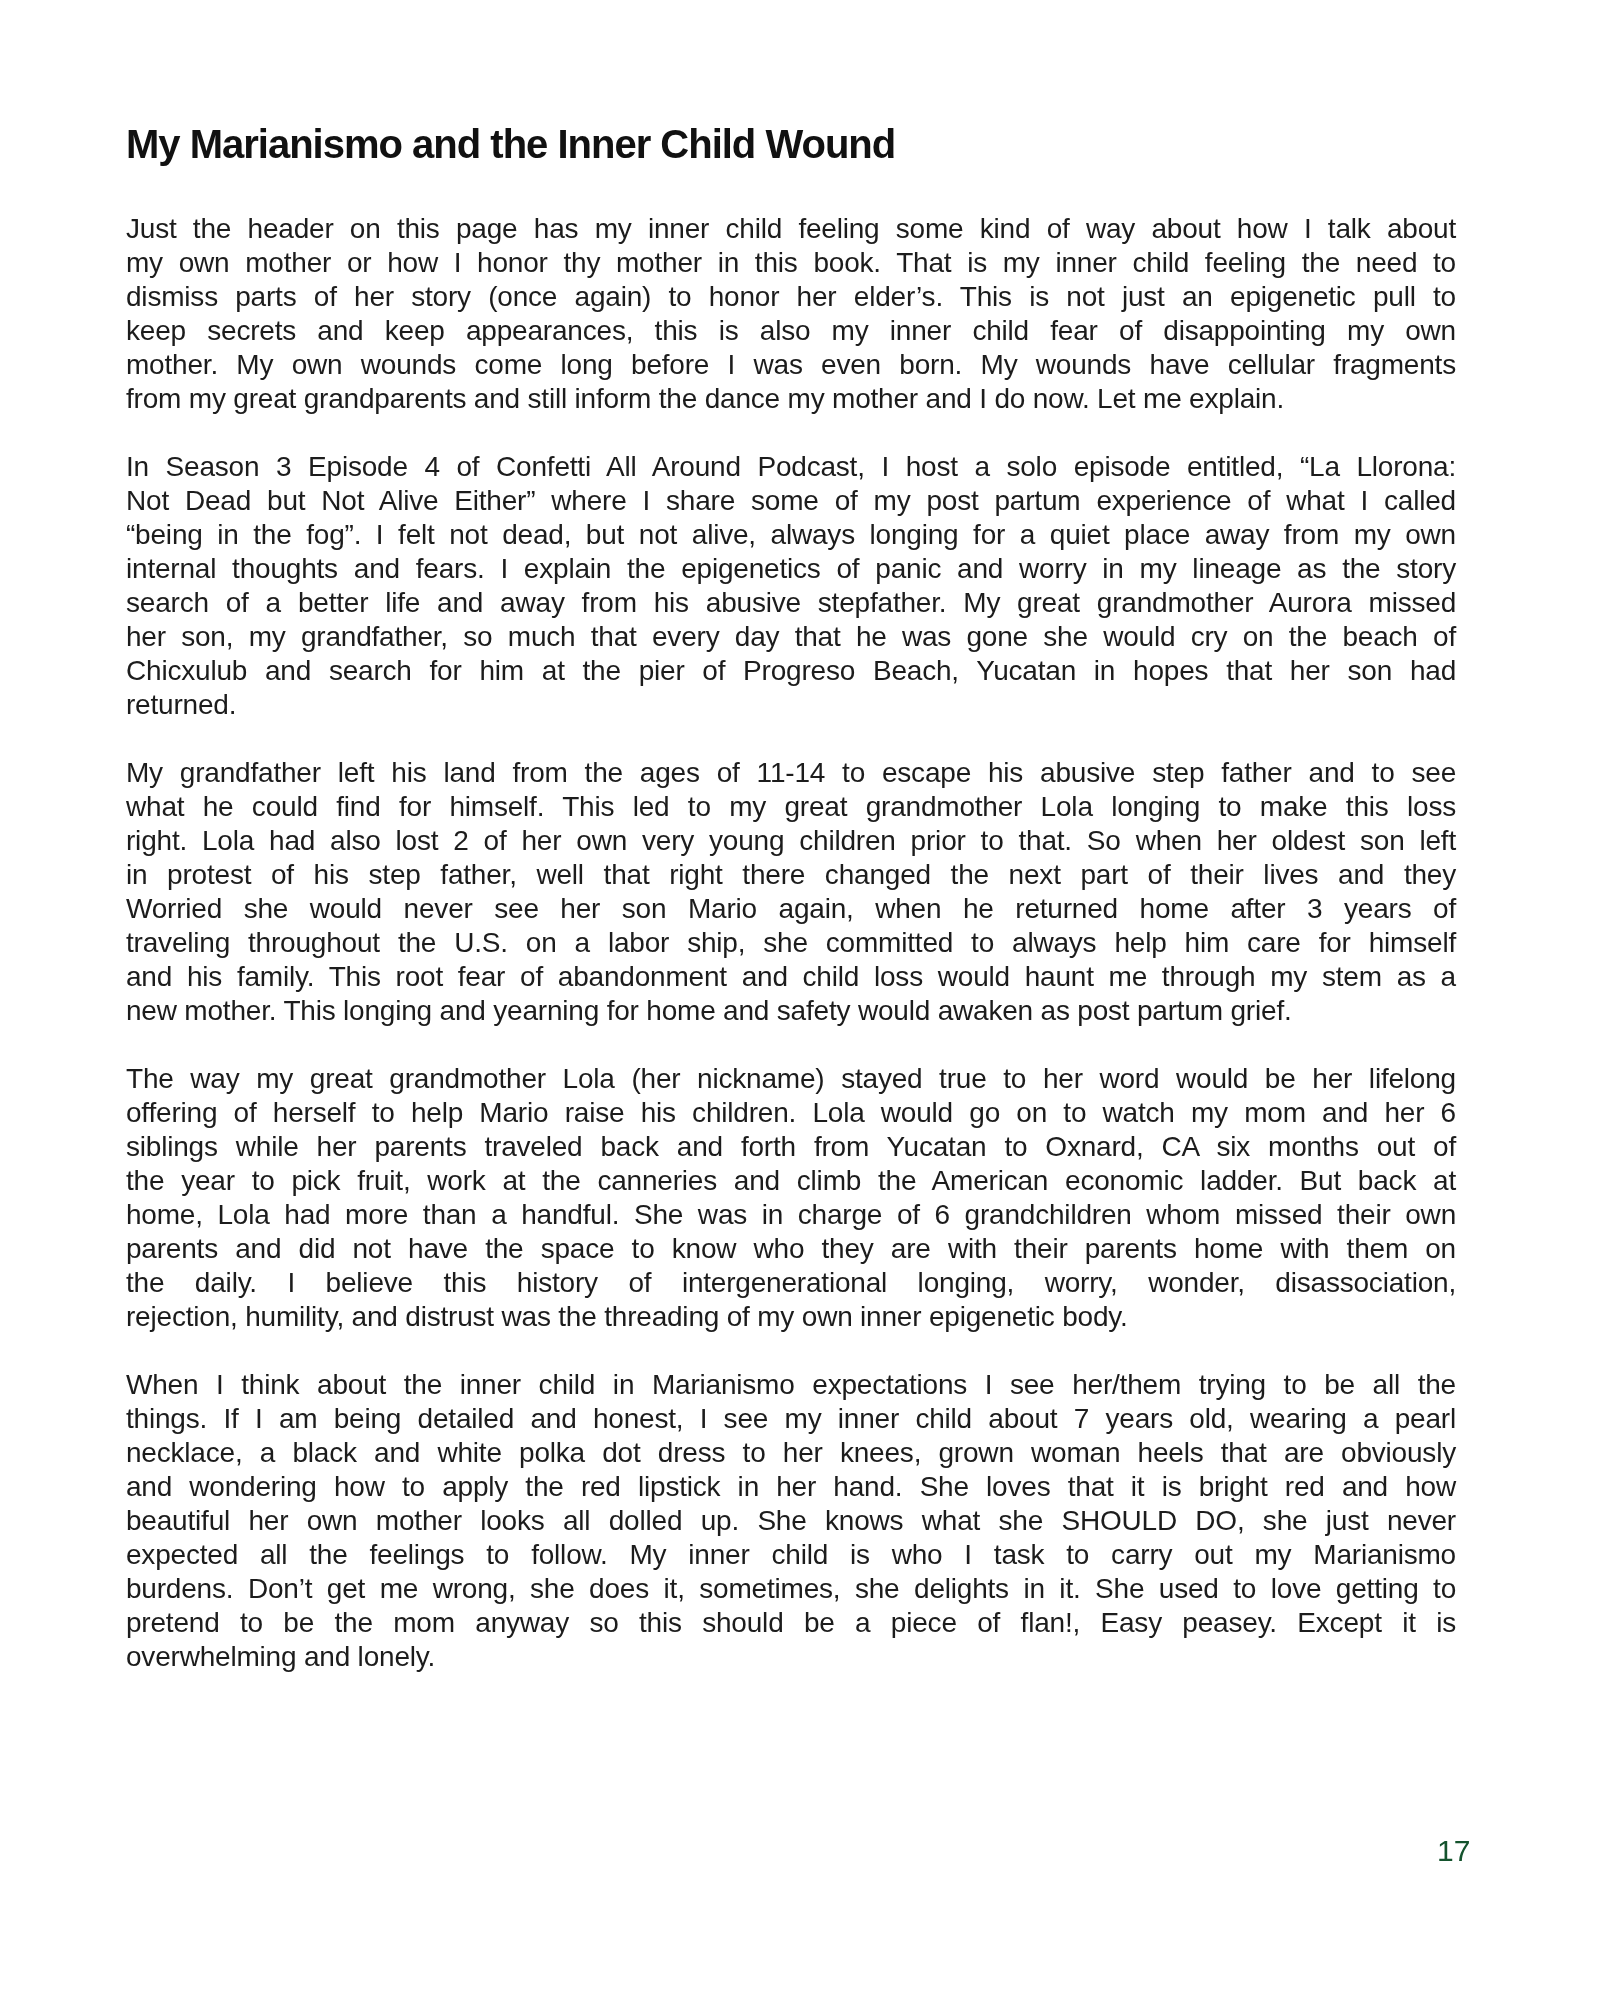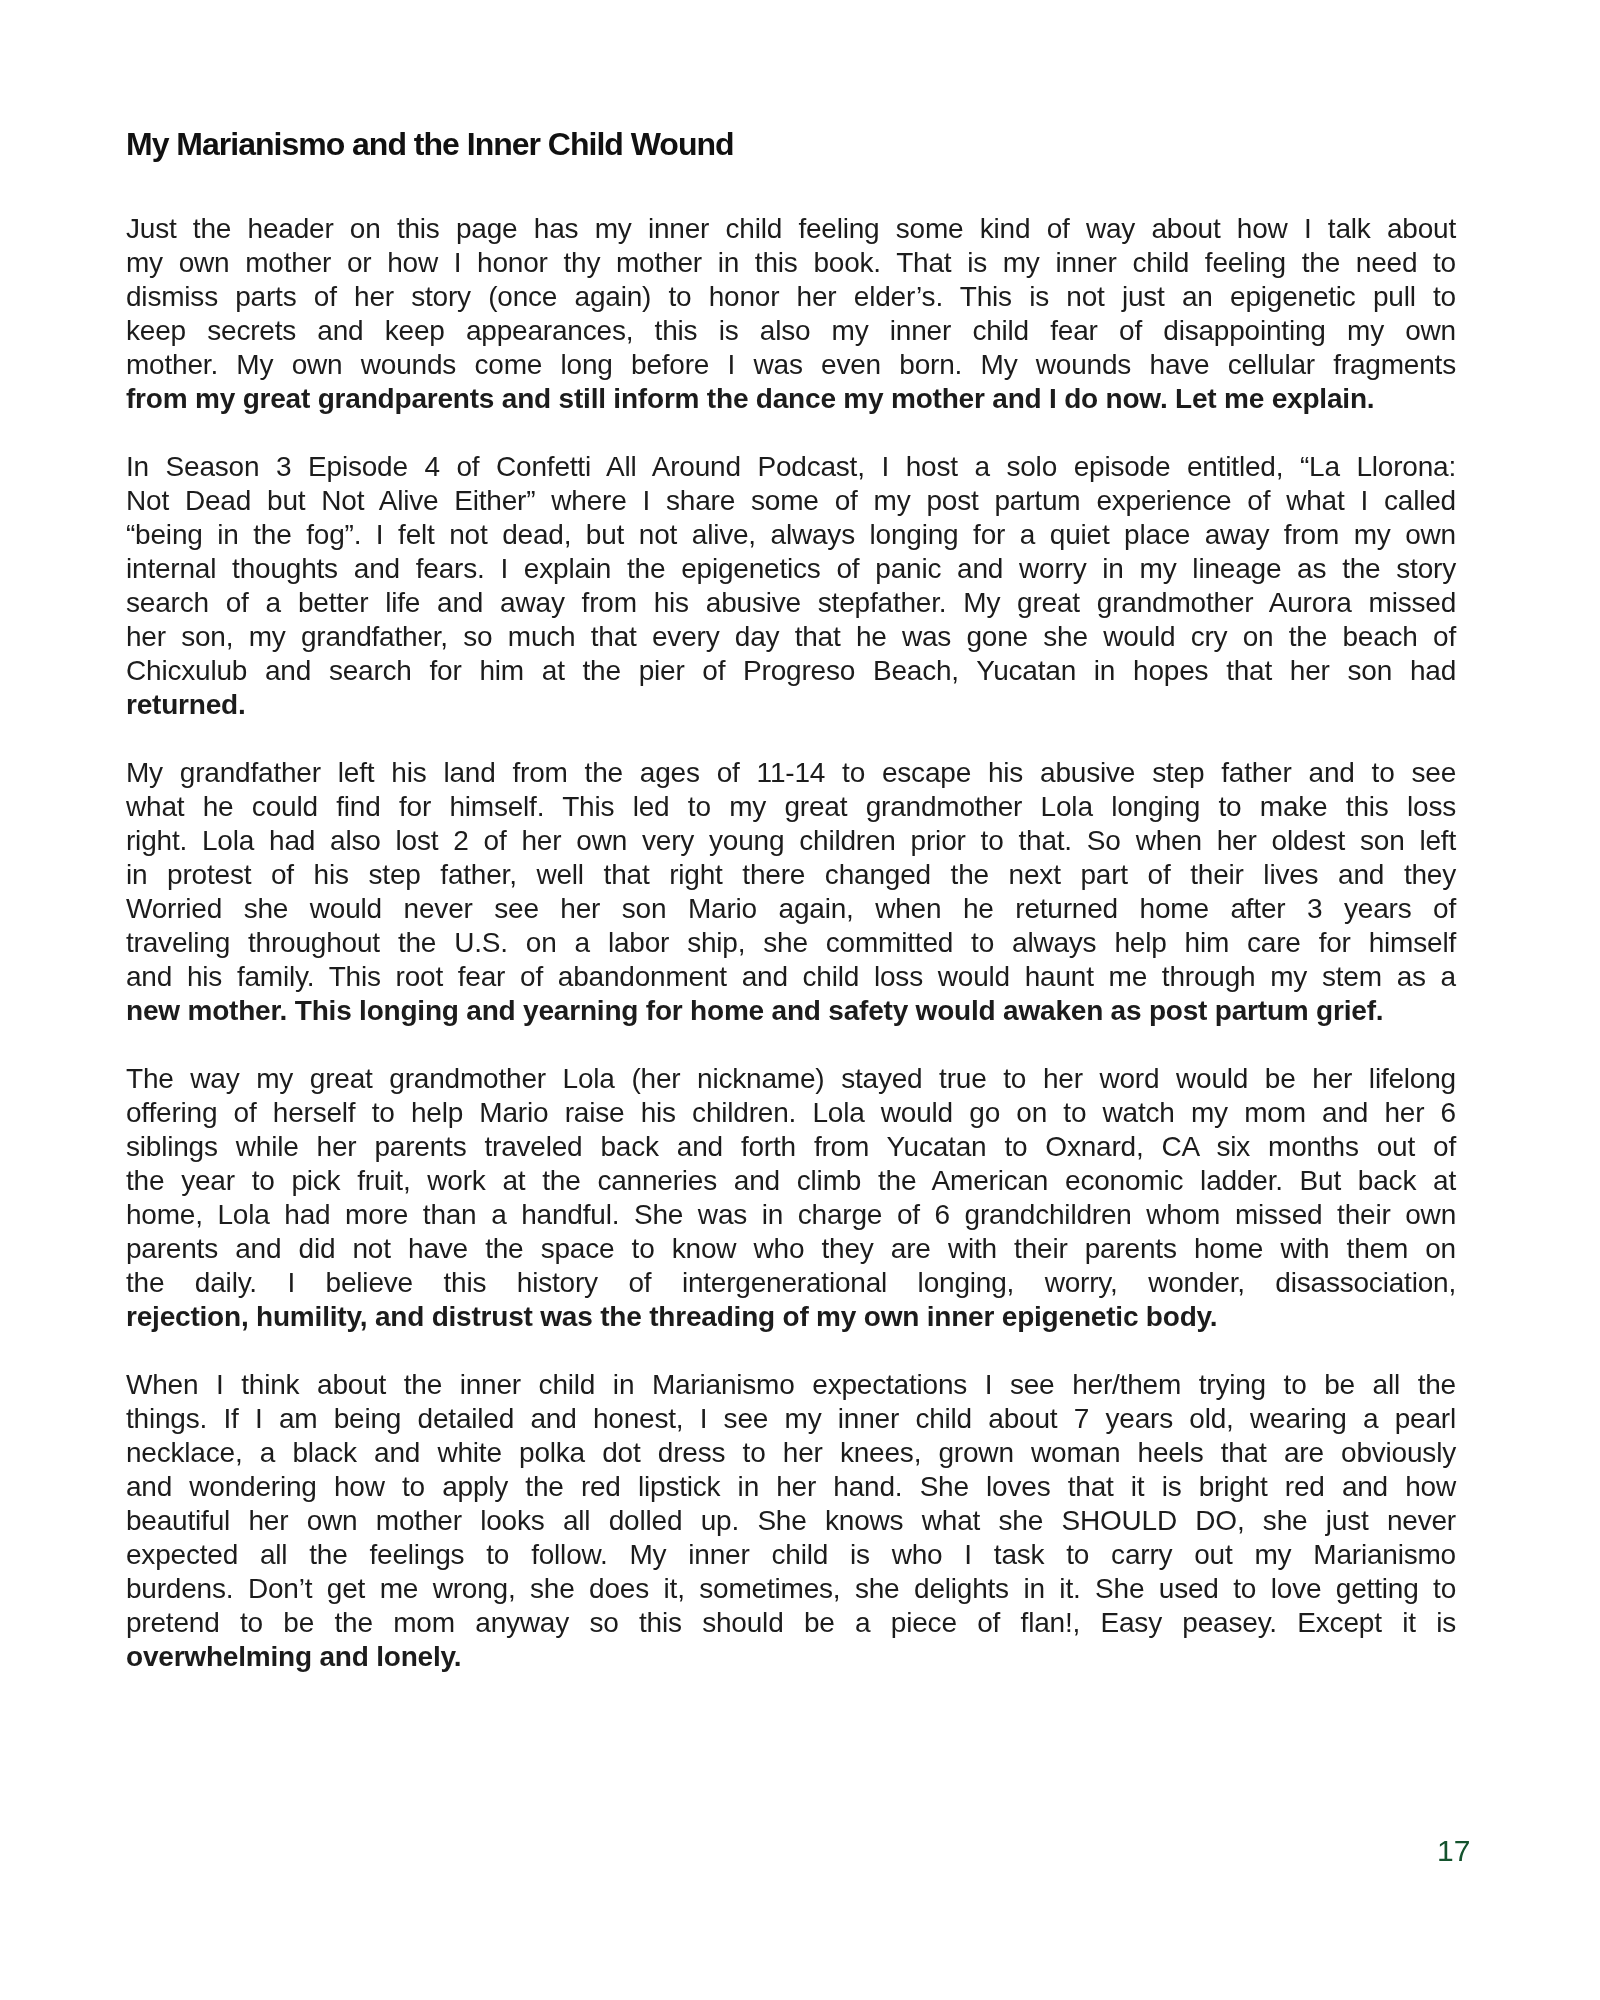--- a/index.html
+++ b/index.html
@@ -16,21 +16,21 @@
     font-family: "Liberation Sans", sans-serif;
     color: #1c1c1c;
   }
   .content {
     position: absolute;
     left: 126px;
     top: 122px;
     width: 1330px;
   }
   .title {
-    font-size: 32px;
+    font-size: 40px;
     line-height: 44px;
     font-weight: bold;
     letter-spacing: -1px;
     margin: 0;
     color: #111111;
   }
   .body-text {
     margin-top: 46px;
   }
   .paragraph {
@@ -42,21 +42,20 @@
   .line {
     font-size: 28px;
     line-height: 34px;
     letter-spacing: -0.2px;
     text-align: justify;
     text-align-last: justify;
   }
   .line.last {
     text-align: center;
     text-align-last: left;
-    font-weight: bold;
   }
   .page-number {
     position: absolute;
     left: 1437px;
     top: 1834px;
     font-size: 30px;
     line-height: 34px;
     color: #14532d;
   }
 </style>

